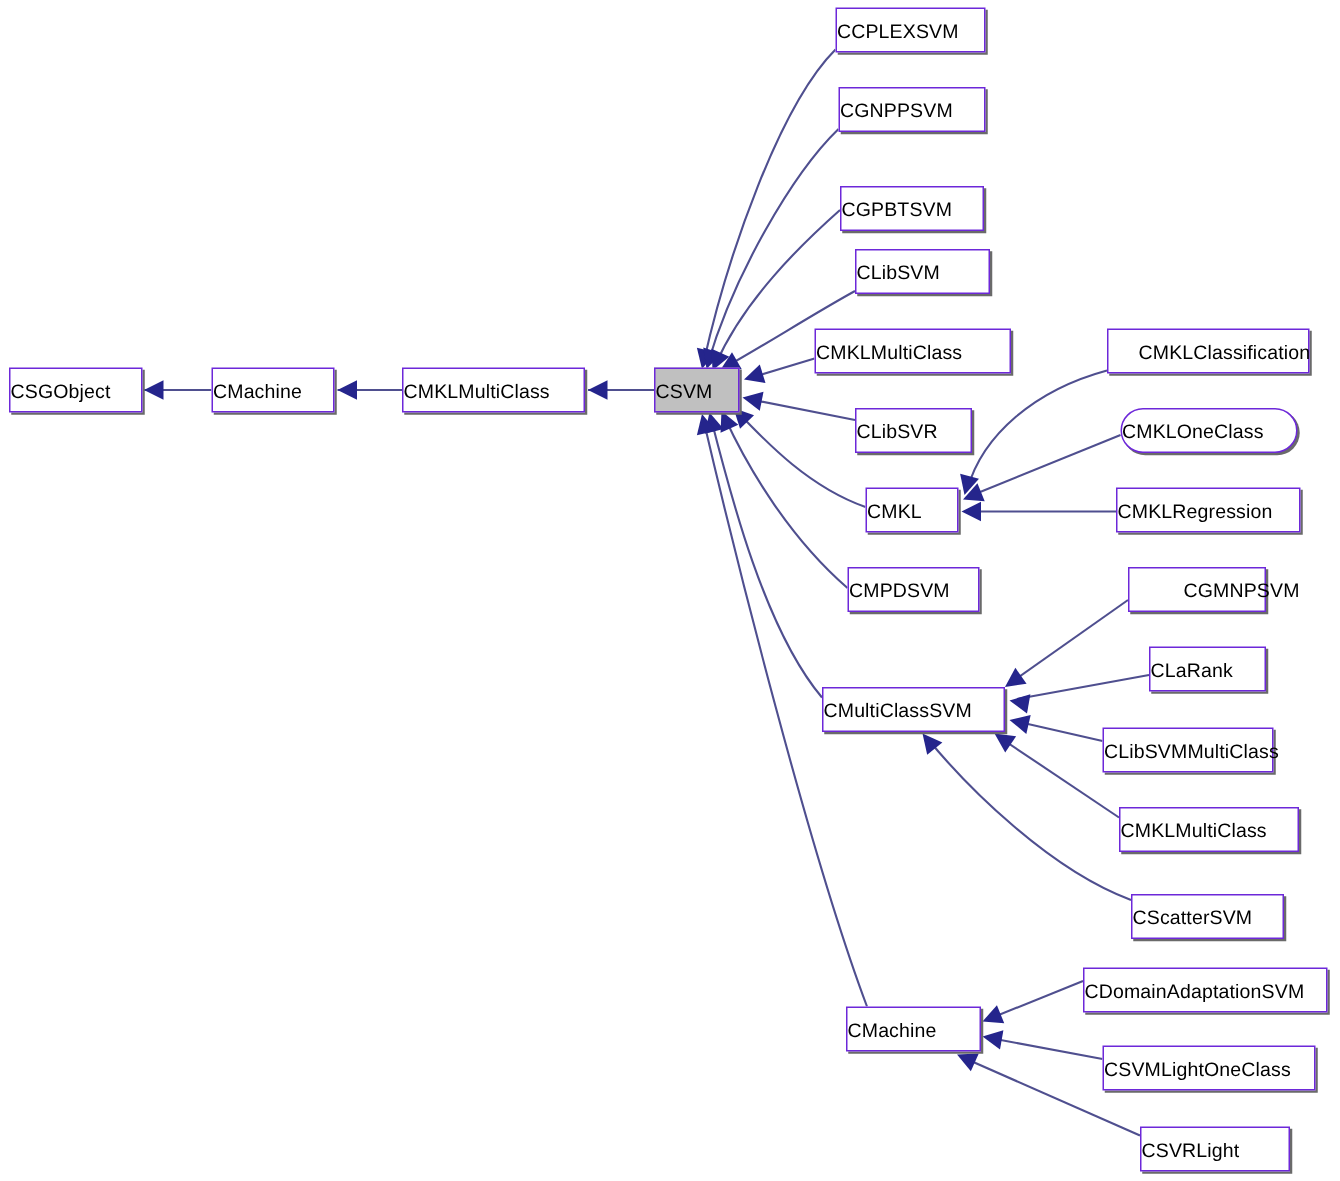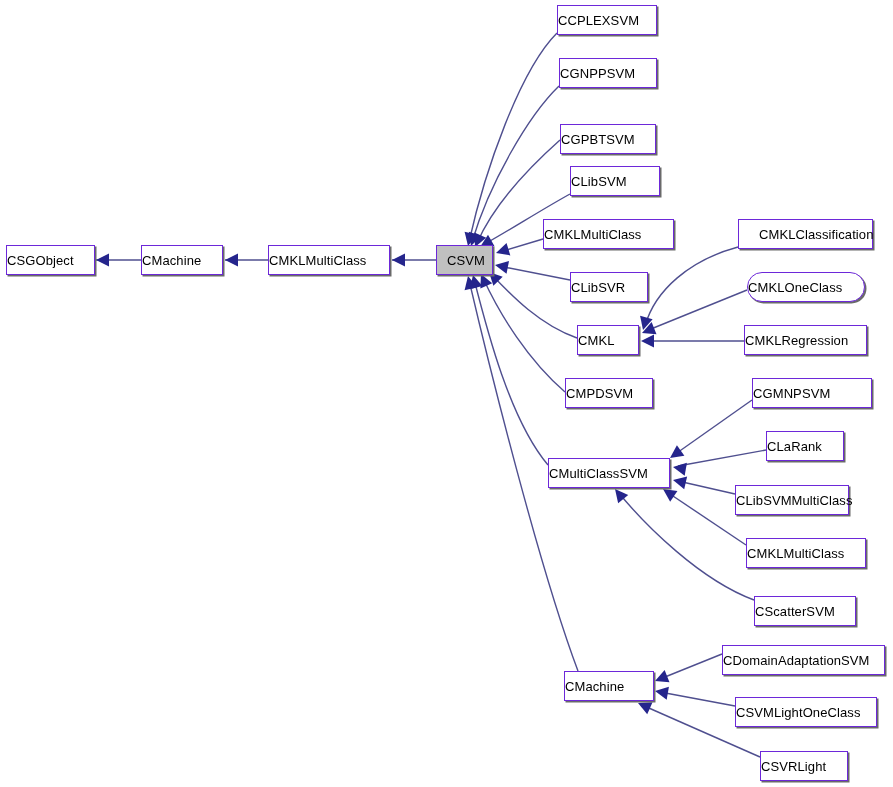--- a/index.html
+++ b/index.html
@@ -101,21 +101,21 @@
   <div id="node-layer">
       <div class="node" style="left: 6px; top: 245px; width: 89px; height: 30px;">
         <span>CSGObject</span>
       </div>
       <div class="node" style="left: 141px; top: 245px; width: 82px; height: 30px;">
         <span>CMachine</span>
       </div>
       <div class="node" style="left: 268px; top: 245px; width: 122px; height: 30px;">
         <span>CMKLMultiClass</span>
       </div>
-      <div class="node highlight" style="left: 436px; top: 245px; width: 57px; height: 30px; padding-left: 10px;">
+      <div class="node highlight" style="left: 436px; top: 245px; width: 57px; height: 30px;">
         <span>CSVM</span>
       </div>
       <div class="node" style="left: 557px; top: 5px; width: 100px; height: 30px;">
         <span>CCPLEXSVM</span>
       </div>
       <div class="node" style="left: 559px; top: 58px; width: 98px; height: 30px;">
         <span>CGNPPSVM</span>
       </div>
       <div class="node" style="left: 560px; top: 124px; width: 96px; height: 30px;">
         <span>CGPBTSVM</span>
@@ -143,38 +143,38 @@
       </div>
       <div class="node" style="left: 738px; top: 219px; width: 135px; height: 30px; padding-left: 20px;">
         <span>CMKLClassification</span>
       </div>
       <div class="node" style="left: 747px; top: 272px; width: 118px; height: 30px; border-radius: 15px;">
         <span>CMKLOneClass</span>
       </div>
       <div class="node" style="left: 744px; top: 325px; width: 123px; height: 30px;">
         <span>CMKLRegression</span>
       </div>
-      <div class="node" style="left: 752px; top: 378px; width: 120px; height: 30px;">
+      <div class="node" style="left: 752px; top: 378px; width: 92px; height: 30px; padding-left: 36px;">
         <span>CGMNPSVM</span>
       </div>
       <div class="node" style="left: 766px; top: 431px; width: 78px; height: 30px;">
         <span>CLaRank</span>
       </div>
       <div class="node" style="left: 735px; top: 485px; width: 114px; height: 30px;">
         <span>CLibSVMMultiClass</span>
       </div>
       <div class="node" style="left: 746px; top: 538px; width: 120px; height: 30px;">
         <span>CMKLMultiClass</span>
       </div>
       <div class="node" style="left: 754px; top: 596px; width: 102px; height: 30px;">
         <span>CScatterSVM</span>
       </div>
       <div class="node" style="left: 722px; top: 645px; width: 163px; height: 30px;">
         <span>CDomainAdaptationSVM</span>
       </div>
       <div class="node" style="left: 735px; top: 697px; width: 142px; height: 30px;">
         <span>CSVMLightOneClass</span>
       </div>
-      <div class="node" style="left: 760px; top: 751px; width: 88px; height: 30px;">
+      <div class="node" style="left: 760px; top: 751px; width: 100px; height: 30px;">
         <span>CSVRLight</span>
       </div>
     </div>
 </div>
 
 </body></html>

